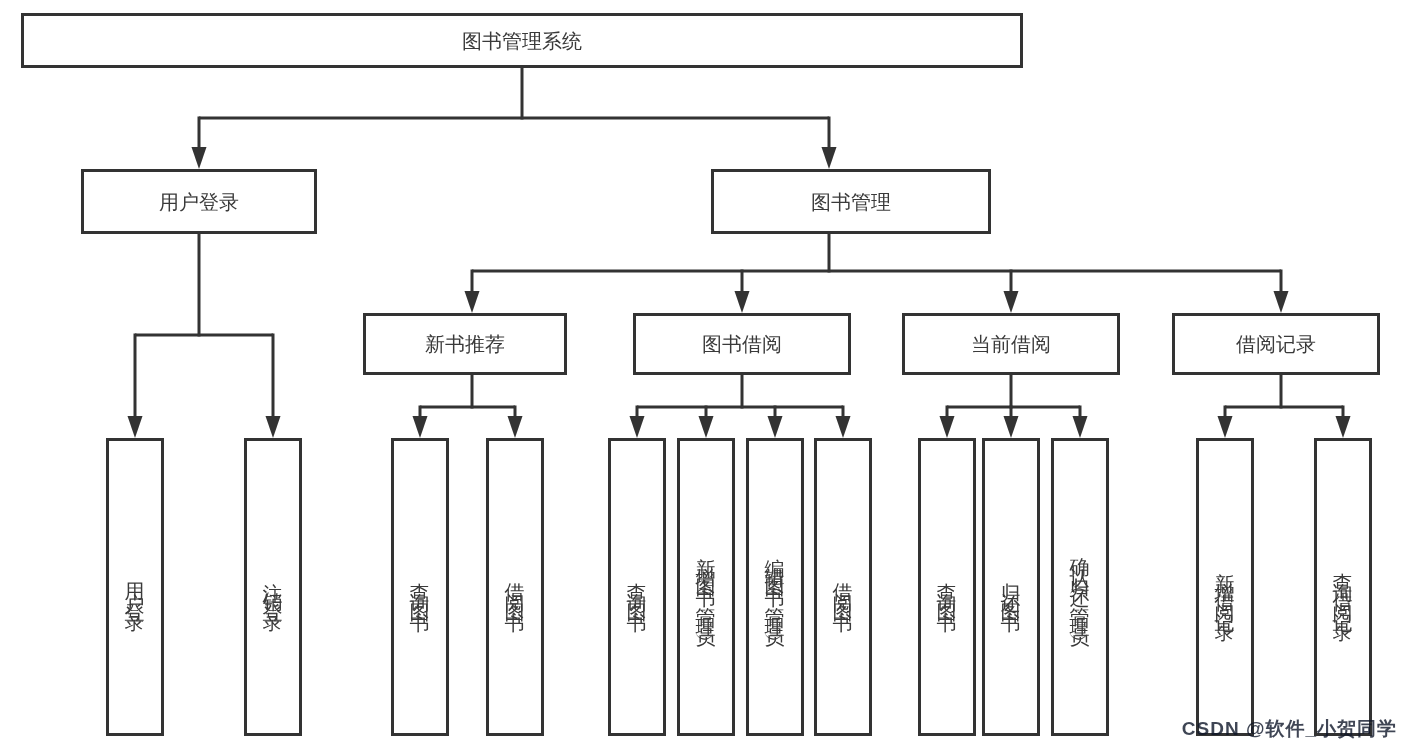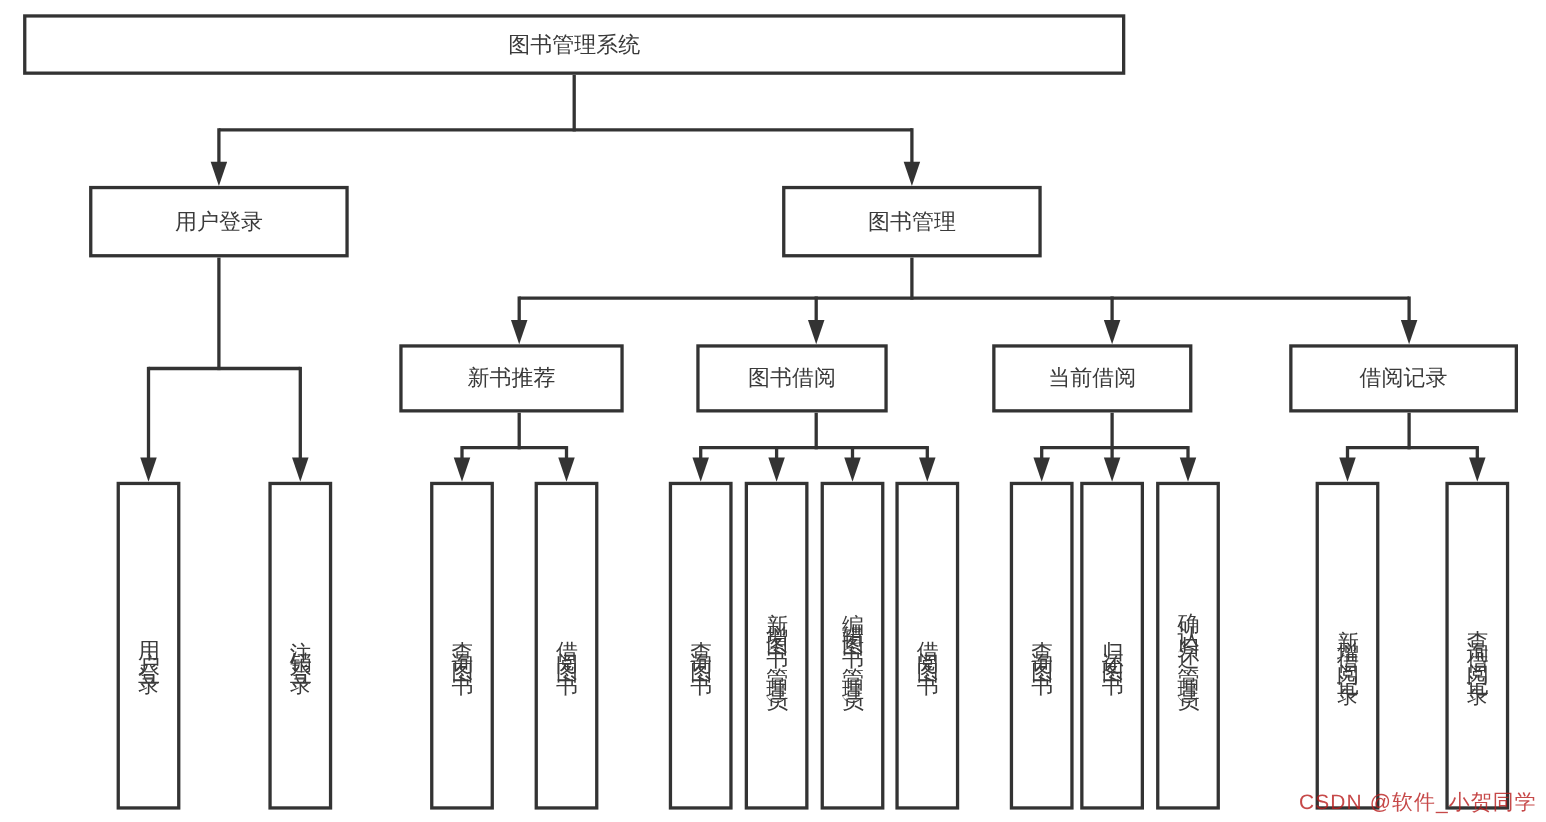--- a/index.html
+++ b/index.html
@@ -15,21 +15,21 @@
     border:3px solid #333333;color:#3a3a3a;z-index:2;
     display:flex;align-items:center;justify-content:center;
     font-size:20px;line-height:1.2;white-space:nowrap;
   }
   .v{
     writing-mode:vertical-rl;text-orientation:mixed;
     letter-spacing:10px;white-space:normal;font-size:20px;
   }
   .watermark{
     position:absolute;right:8px;bottom:5px;z-index:3;
-    font-size:19px;color:#b91c1c;opacity:.8;letter-spacing:1px;
+    font-size:19px;color:#0f172a;opacity:.8;letter-spacing:1px;font-weight:bold;
   }
 </style>
 </head>
 <body>
 
 <div id="canvas">
 
   <svg id="wires" width="1405" height="747" viewBox="0 0 1405 747">
 
     <g>
@@ -102,25 +102,25 @@
       <line x1="1225" y1="405.5" x2="1225" y2="418"></line>
       <polygon points="1217.5,416 1232.5,416 1225,438"></polygon>
       <line x1="1343" y1="405.5" x2="1343" y2="418"></line>
       <polygon points="1335.5,416 1350.5,416 1343,438"></polygon>
     </g>
   </svg>
 
   <div class="box" style="left:21px;top:13px;width:1002px;height:55px">图书管理系统</div>
 
   <div class="box" style="left:81px;top:169px;width:236px;height:65px">用户登录</div>
-  <div class="box" style="left:711px;top:169px;width:236px;height:65px">图书管理</div>
+  <div class="box" style="left:711px;top:169px;width:280px;height:65px">图书管理</div>
 
   <div class="box" style="left:363px;top:313px;width:204px;height:62px">新书推荐</div>
-  <div class="box" style="left:633px;top:313px;width:174px;height:62px">图书借阅</div>
-  <div class="box" style="left:902px;top:313px;width:182px;height:62px">当前借阅</div>
+  <div class="box" style="left:633px;top:313px;width:218px;height:62px">图书借阅</div>
+  <div class="box" style="left:902px;top:313px;width:218px;height:62px">当前借阅</div>
   <div class="box" style="left:1172px;top:313px;width:208px;height:62px">借阅记录</div>
 
   <div class="box v" style="left:106px;top:438px;width:58px;height:298px">用户登录</div>
   <div class="box v" style="left:244px;top:438px;width:58px;height:298px">注销登录</div>
 
   <div class="box v" style="left:391px;top:438px;width:58px;height:298px">查询图书</div>
   <div class="box v" style="left:486px;top:438px;width:58px;height:298px">借阅图书</div>
 
   <div class="box v" style="left:608px;top:438px;width:58px;height:298px">查询图书</div>
   <div class="box v" style="left:677px;top:438px;width:58px;height:298px">新增图书（管理员）</div>

